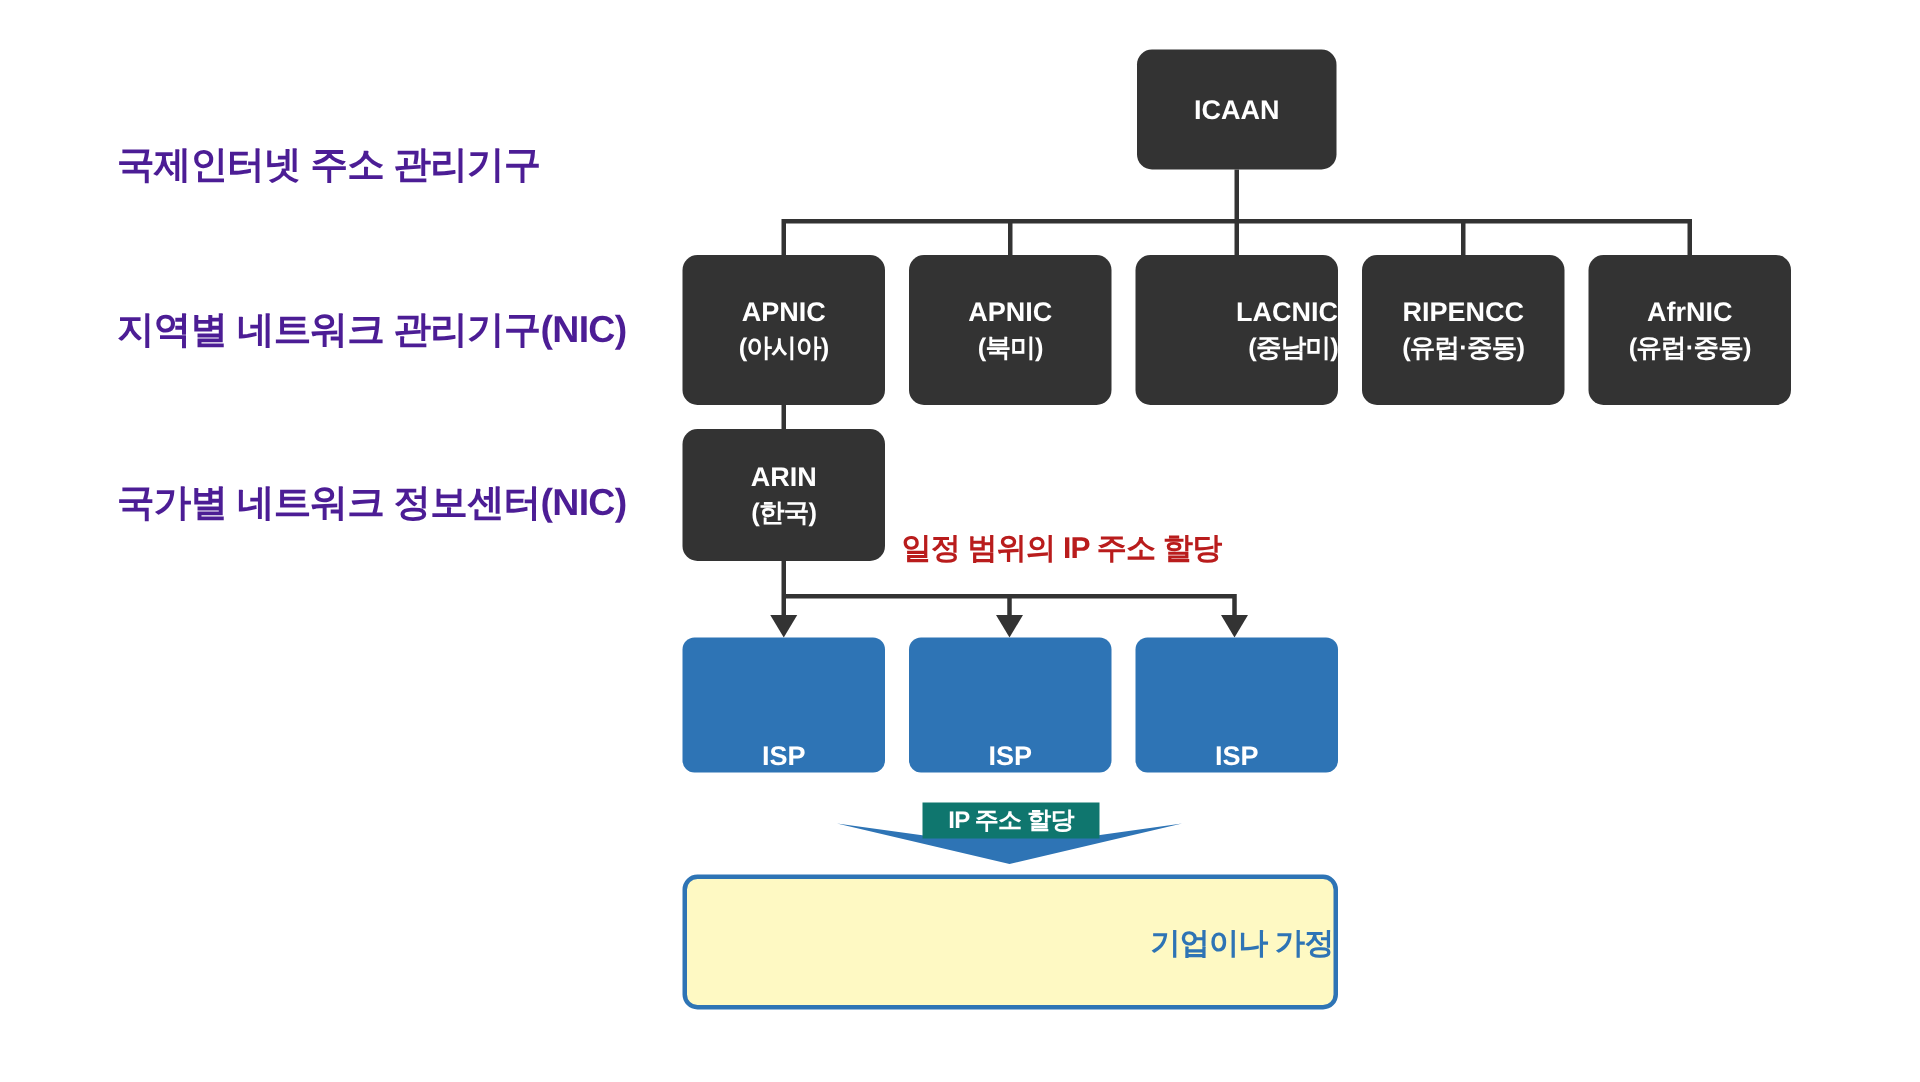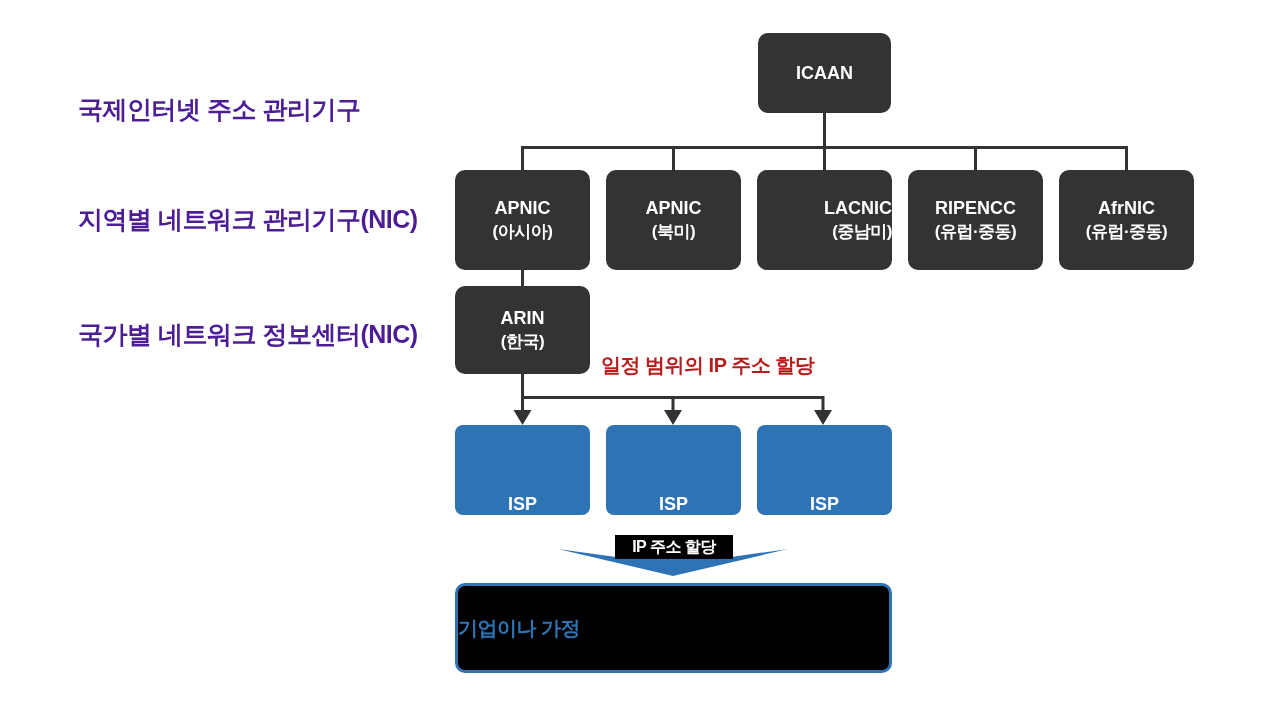--- a/index.html
+++ b/index.html
@@ -82,45 +82,45 @@
     font-weight: bold;
   }
   .isp-0 { left: 455px; }
   .isp-1 { left: 606px; }
   .isp-2 { left: 757px; }
 
   .alloc-label {
     position: absolute;
     left: 615px; top: 535px;
     width: 118px; height: 24px;
-    background: #000000;
+    background: #0f766e;
     color: #ffffff;
     font-size: 16px;
     font-weight: bold;
     letter-spacing: -0.5px;
     display: flex;
     align-items: center;
     justify-content: center;
     white-space: nowrap;
   }
 
   .destination {
     position: absolute;
     left: 455px; top: 583px;
     width: 437px; height: 90px;
-    background: #000000;
+    background: #fef9c3;
     border: 3px solid #2e74b5;
     border-radius: 10px;
     color: #2e74b5;
     font-size: 20px;
     font-weight: bold;
     letter-spacing: -0.5px;
     display: flex;
     align-items: center;
-    justify-content: flex-start;
+    justify-content: flex-end;
   }
 </style>
 </head>
 <body>
 
 <div class="canvas">
 
   <svg class="connector-layer" width="1280" height="721" viewBox="0 0 1280 721">
 
     <path d="M 824.5 113 V 146" stroke="#333333" stroke-width="3" fill="none"></path>

